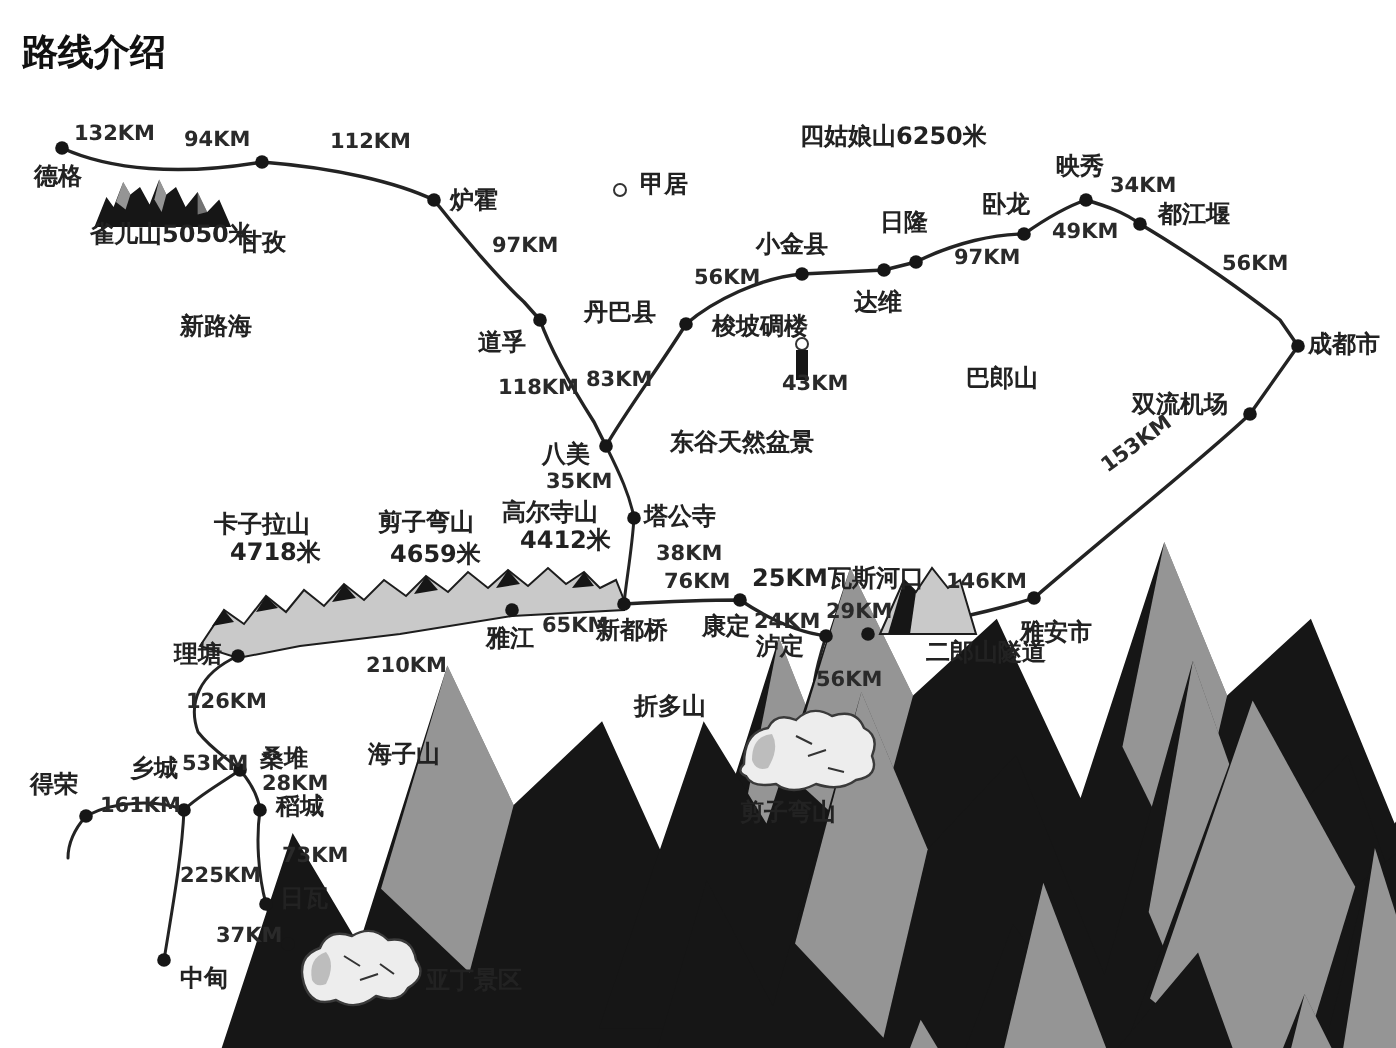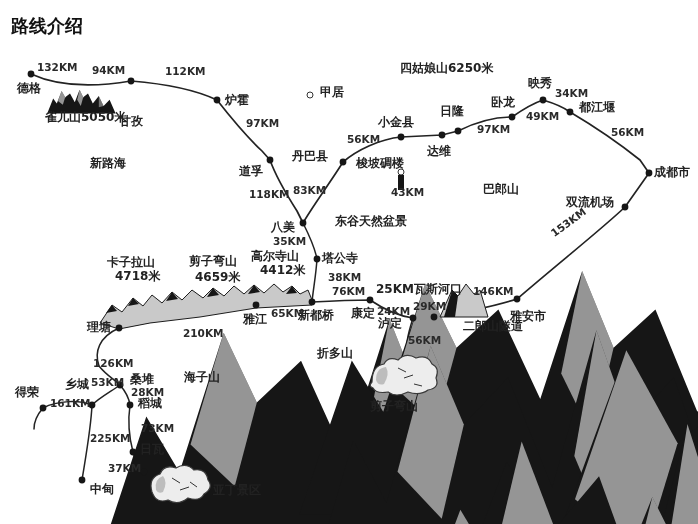--- a/index.html
+++ b/index.html
@@ -183,21 +183,21 @@
       <span class="map-label" style="left: 260px; top: 264px;">4412米</span>
       <span class="map-label" style="left: 298px; top: 309px;">新都桥</span>
       <span class="map-label km" style="left: 271px; top: 308px;">65KM</span>
       <span class="map-label" style="left: 243px; top: 313px;">雅江</span>
       <span class="map-label km" style="left: 183px; top: 328px;">210KM</span>
       <span class="map-label" style="left: 107px; top: 256px;">卡子拉山</span>
       <span class="map-label" style="left: 115px; top: 270px;">4718米</span>
       <span class="map-label" style="left: 189px; top: 255px;">剪子弯山</span>
       <span class="map-label" style="left: 195px; top: 271px;">4659米</span>
       <span class="map-label" style="left: 87px; top: 321px;">理塘</span>
-      <span class="map-label km" style="left: 93px; top: 346px; margin-top: 12px;">126KM</span>
+      <span class="map-label km" style="left: 93px; top: 346px;">126KM</span>
       <span class="map-label" style="left: 317px; top: 347px;">折多山</span>
       <span class="map-label" style="left: 370px; top: 400px;">剪子弯山</span>
       <span class="map-label" style="left: 184px; top: 371px;">海子山</span>
       <span class="map-label" style="left: 65px; top: 378px;">乡城</span>
       <span class="map-label km" style="left: 91px; top: 377px;">53KM</span>
       <span class="map-label" style="left: 130px; top: 373px;">桑堆</span>
       <span class="map-label km" style="left: 131px; top: 387px;">28KM</span>
       <span class="map-label" style="left: 138px; top: 397px;">稻城</span>
       <span class="map-label" style="left: 15px; top: 386px;">得荣</span>
       <span class="map-label km" style="left: 50px; top: 398px;">161KM</span>

